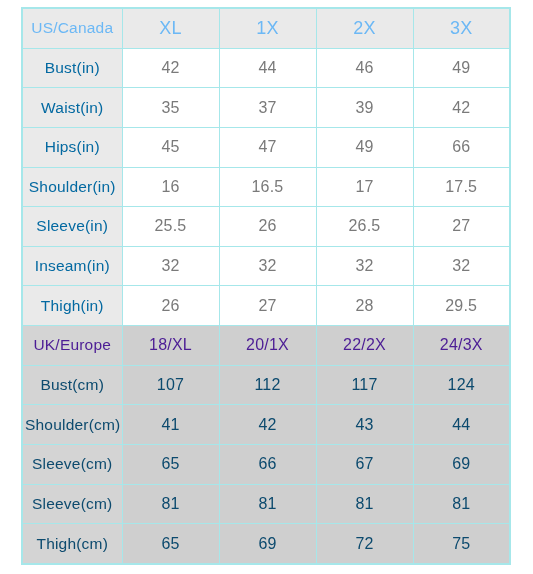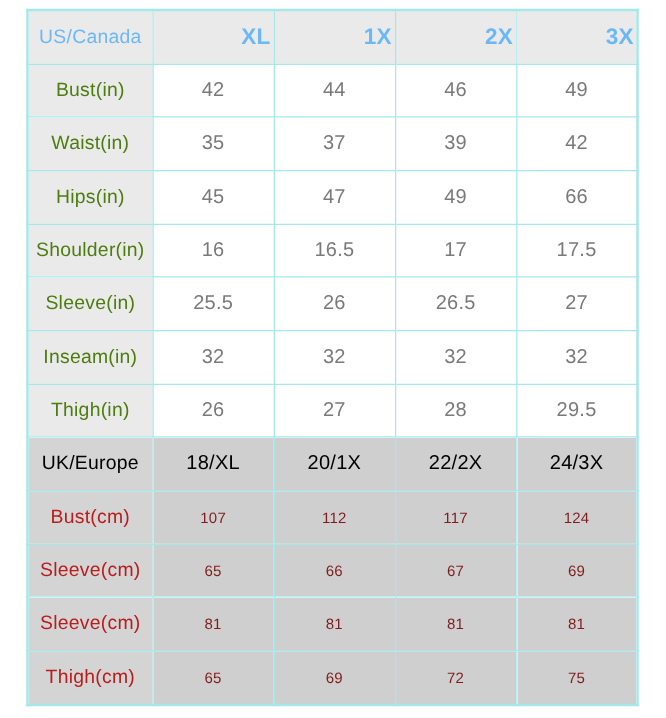--- a/index.html
+++ b/index.html
@@ -41,59 +41,58 @@
     padding: 0 2px;
     font-weight: 400;
     letter-spacing: 0.2px;
     white-space: nowrap;
     overflow: hidden;
   }
 
   
   tr.imperial td.label-cell {
     background: #eaeaea;
-    color: #4d7c0f;
+    color: #0369a1;
     font-size: 15.5px;
   }
   tr.imperial td.value-cell {
     background: #ffffff;
     color: #7a7a7a;
     font-size: 16px;
   }
 
   
   tr.imperial-head td.label-cell,
   tr.imperial-head td.value-cell {
     background: #eaeaea;
     color: #6cb8f5;
   }
   tr.imperial-head td.value-cell {
     font-size: 18px;
-    font-weight: 700;
-    text-align: right;
+    font-weight: 400;
   }
   tr.imperial-head td.label-cell {
     font-size: 15.5px;
     font-weight: 400;
   }
 
   
   tr.metric td.label-cell {
     background: #d4d4d4;
-    color: #b91c1c;
+    color: #0c4a6e;
     font-size: 15.5px;
   }
   tr.metric td.value-cell {
     background: #cfcfcf;
-    color: #7f1d1d;
-    font-size: 12px;
+    color: #0c4a6e;
+    font-size: 16px;
   }
   tr.metric-head td.label-cell,
   tr.metric-head td.value-cell {
-    color: #000000;
+    color: #4c1d95;
   }
   tr.metric-head td.value-cell {
     font-size: 16px;
   }
 </style>
 </head>
 <body>
 
 <div id="size-chart-wrap">
   <table class="size-chart">
@@ -181,20 +180,27 @@
       <tr class="metric">
         <td class="label-cell">Bust(cm)</td>
         <td class="value-cell">107</td>
         <td class="value-cell">112</td>
         <td class="value-cell">117</td>
         <td class="value-cell">124</td>
       </tr>
 
 
 
+      <tr class="metric">
+        <td class="label-cell">Shoulder(cm)</td>
+        <td class="value-cell">41</td>
+        <td class="value-cell">42</td>
+        <td class="value-cell">43</td>
+        <td class="value-cell">44</td>
+      </tr>
 
       <tr class="metric">
         <td class="label-cell">Sleeve(cm)</td>
         <td class="value-cell">65</td>
         <td class="value-cell">66</td>
         <td class="value-cell">67</td>
         <td class="value-cell">69</td>
       </tr>
 
       <tr class="metric">

